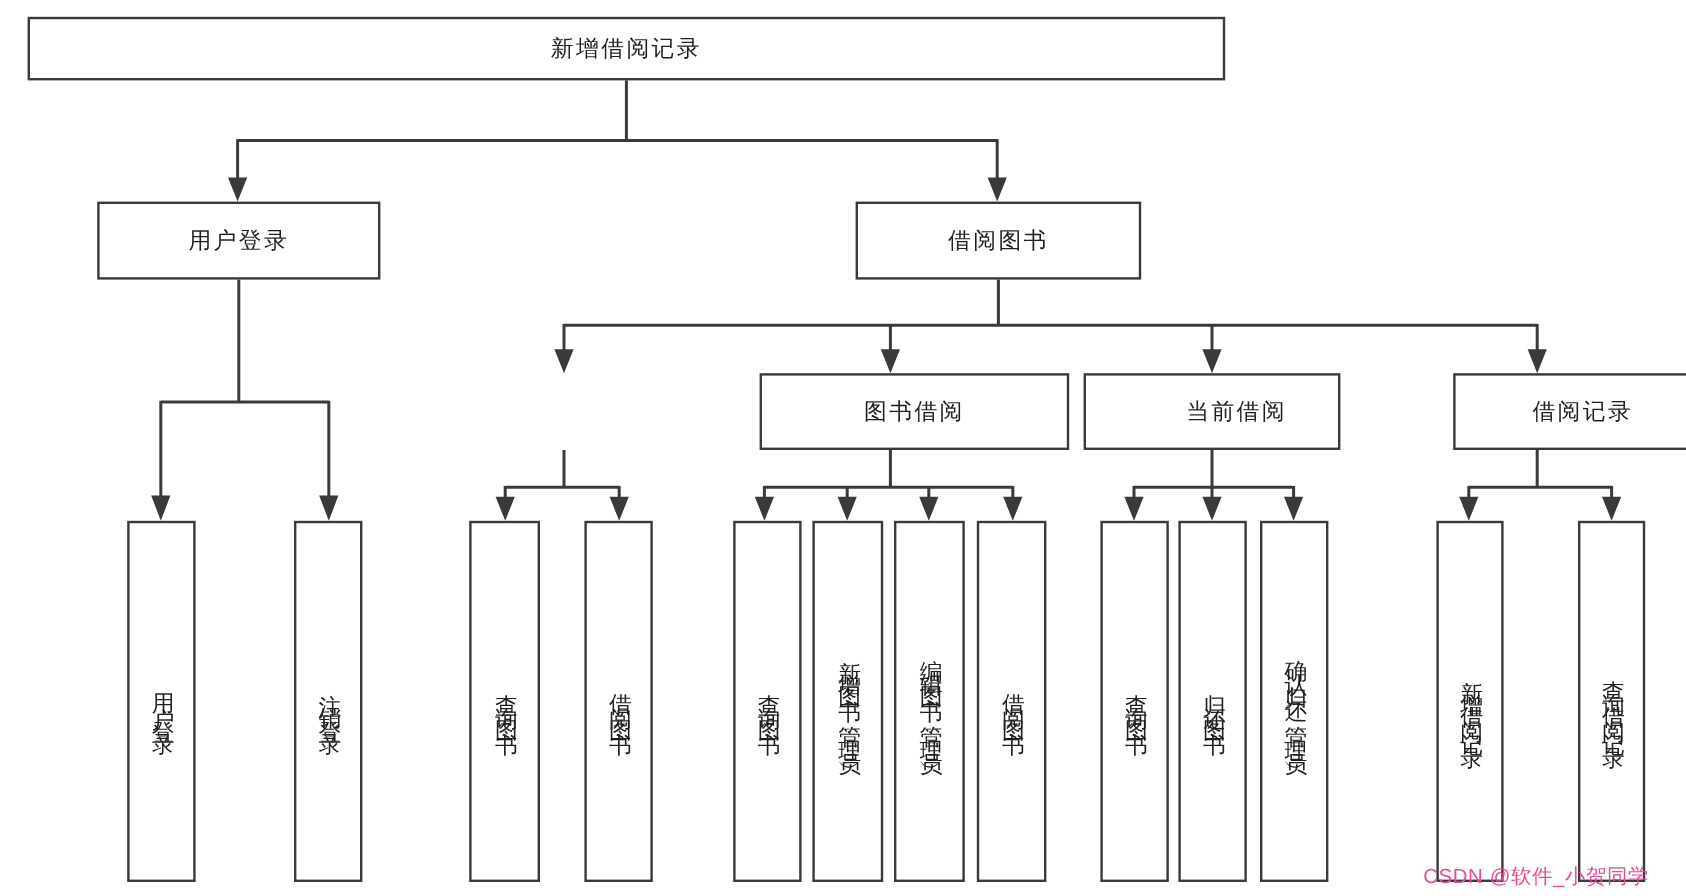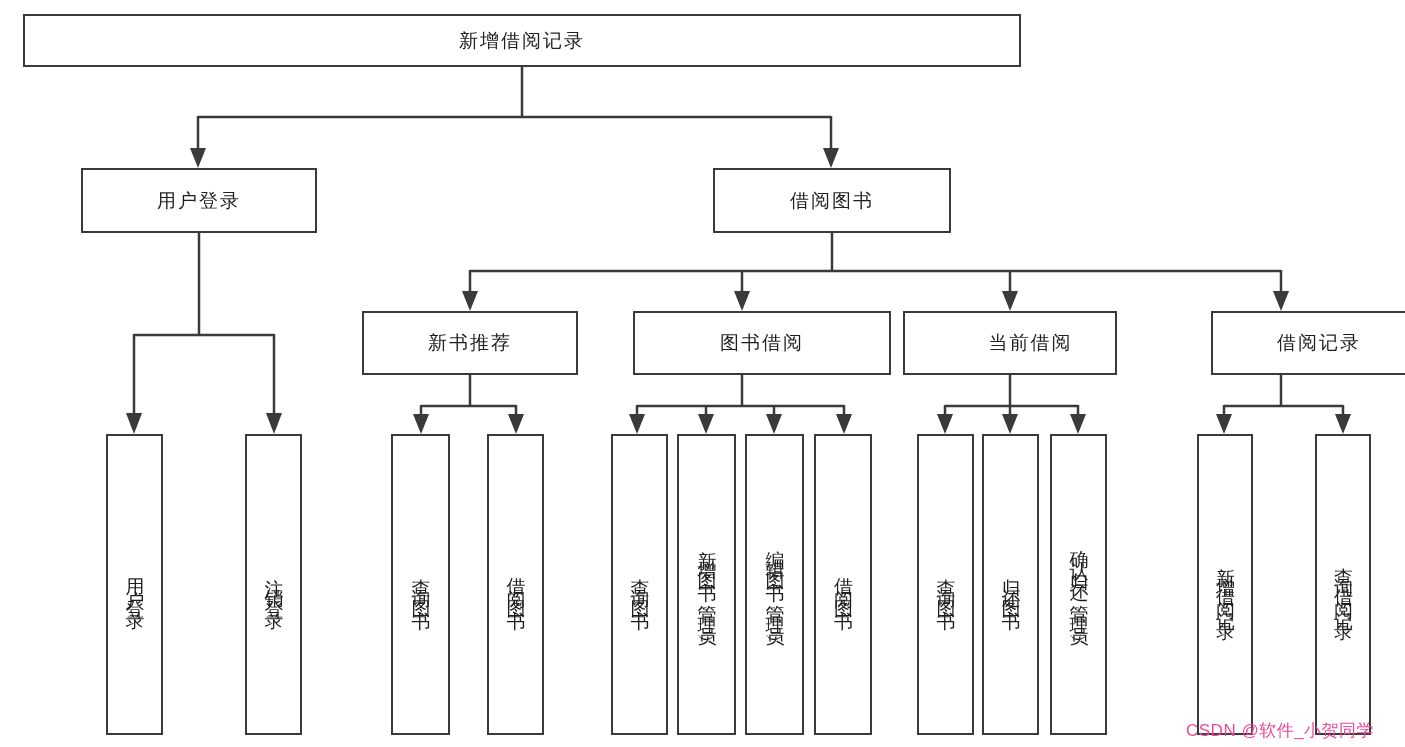--- a/index.html
+++ b/index.html
@@ -125,23 +125,20 @@
     <span class="hlabel">新增借阅记录</span>
   </div>
 
   <div class="box" style="left:81px; top:168px; width:236px; height:65px;">
     <span class="hlabel">用户登录</span>
   </div>
   <div class="box" style="left:713px; top:168px; width:238px; height:65px;">
     <span class="hlabel">借阅图书</span>
   </div>
 
-  <div class="box" style="left:362px; top:311px; width:216px; height:64px;">
-    <span class="hlabel">新书推荐</span>
-  </div>
   <div class="box" style="left:633px; top:311px; width:258px; height:64px;">
     <span class="hlabel">图书借阅</span>
   </div>
   <div class="box" style="left:903px; top:311px; width:214px; height:64px;padding-left:41px;">
     <span class="hlabel">当前借阅</span>
   </div>
   <div class="box" style="left:1173px; top:311px; width:216px; height:64px;margin-left:38px;">
     <span class="hlabel">借阅记录</span>
   </div>
 

